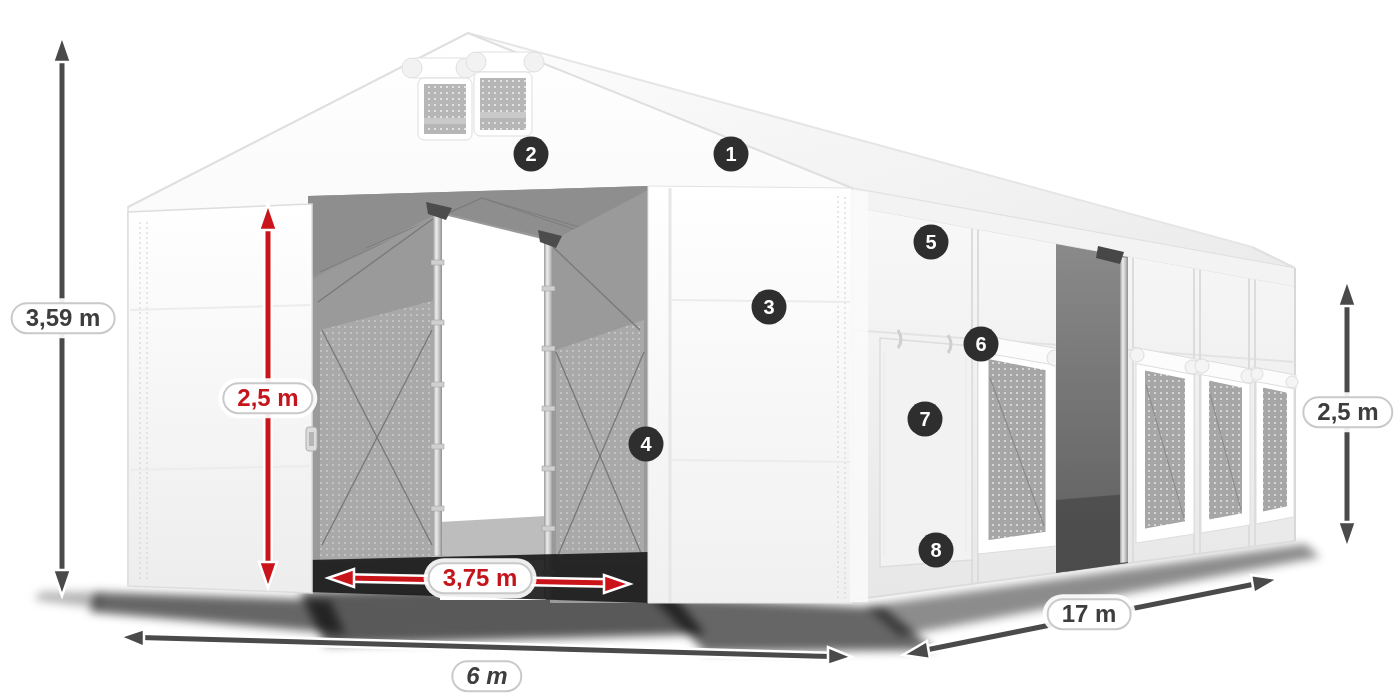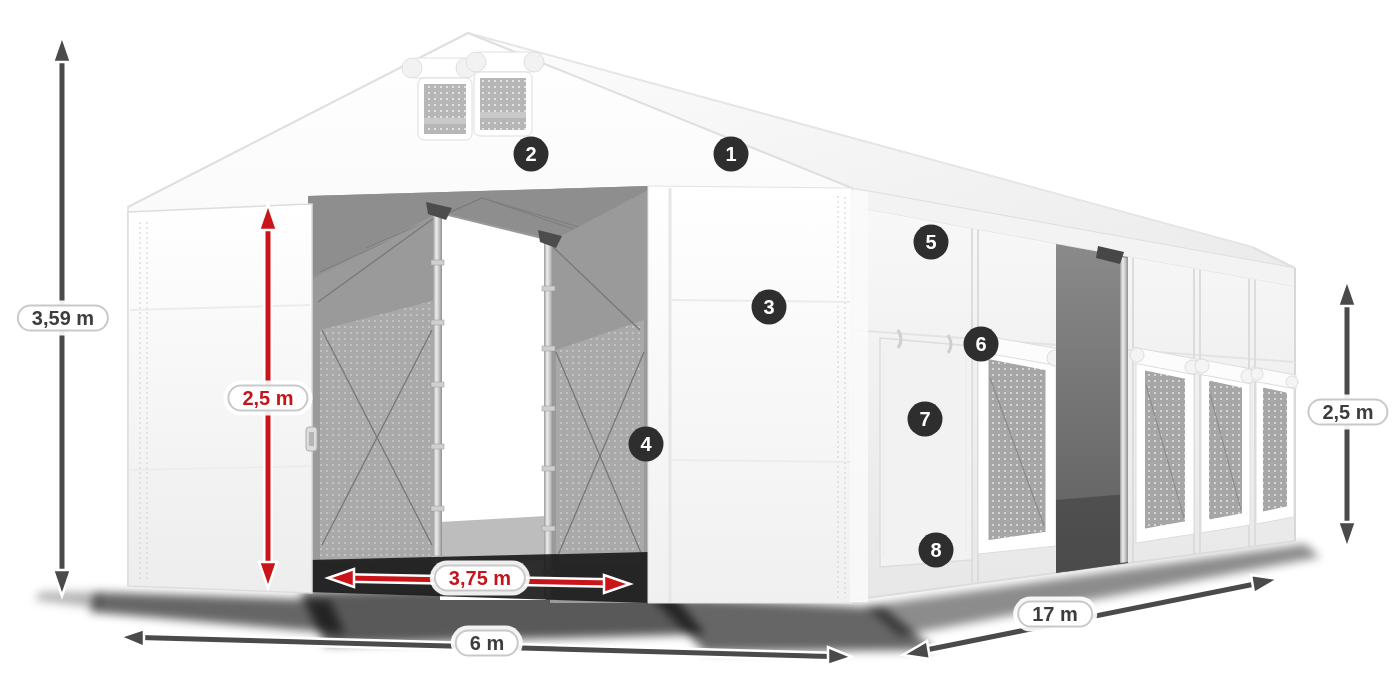--- a/index.html
+++ b/index.html
@@ -1,21 +1,21 @@
 <!DOCTYPE html>
 <html><head>
 <meta charset="utf-8">
 <style>
   html,body{margin:0;padding:0;background:#fff;}
   #stage{position:relative;width:1400px;height:700px;background:#ffffff;overflow:hidden;
          font-family:"Liberation Sans",sans-serif;}
   #scene{position:absolute;left:0;top:0;}
   .pill{position:absolute;transform:translate(-50%,-50%);background:#ffffff;
         border:2px solid #c9c9c9;border-radius:20px;padding:0 13px;
-        font-weight:700;font-size:20px;line-height:1.15;color:#3d3d3d;
+        font-weight:700;font-size:24px;line-height:1.15;color:#3d3d3d;
         box-shadow:0 0 0 4px rgba(255,255,255,0.92);white-space:nowrap;z-index:30;}
   .pill.red{color:#c4151c;}
   .callout{position:absolute;transform:translate(-50%,-50%);width:35px;height:35px;
         border-radius:50%;background:#2e2e2e;color:#ffffff;display:flex;
         align-items:center;justify-content:center;font-weight:700;font-size:20px;
         z-index:25;cursor:pointer;user-select:none;}
 </style>
 </head>
 <body>
 
@@ -289,22 +289,22 @@
       <line x1="1347" y1="298" x2="1347" y2="530" stroke="#ffffff" stroke-width="10"></line>
       <line x1="1347" y1="298" x2="1347" y2="530" stroke="#4a4a4a" stroke-width="5"></line>
       <polygon points="1347,280 1338,306 1356,306" fill="#4a4a4a" stroke="#ffffff" stroke-width="2.5"></polygon>
       <polygon points="1347,548 1338,522 1356,522" fill="#4a4a4a" stroke="#ffffff" stroke-width="2.5"></polygon>
     </g>
   </svg>
 
   <div class="pill" style="left:63px;top:318px;">3,59 m</div>
   <div class="pill red" style="left:268px;top:398px;">2,5 m</div>
   <div class="pill red" style="left:480px;top:578px;">3,75 m</div>
-  <div class="pill" style="left:487px;top:643px;">6 m</div>
-  <div class="pill" style="left:1055px;top:614px;">17 m</div>
+  <div class="pill" style="left:487px;top:676px;font-style:italic;">6 m</div>
+  <div class="pill" style="left:1089px;top:614px;">17 m</div>
   <div class="pill" style="left:1348px;top:412px;">2,5 m</div>
 
   <div class="callout" style="left:731px;top:154px;">1</div>
   <div class="callout" style="left:531px;top:154px;">2</div>
   <div class="callout" style="left:769px;top:307px;">3</div>
   <div class="callout" style="left:646px;top:444px;">4</div>
   <div class="callout" style="left:931px;top:242px;">5</div>
   <div class="callout" style="left:981px;top:344px;">6</div>
   <div class="callout" style="left:925px;top:419px;">7</div>
   <div class="callout" style="left:936px;top:550px;">8</div>

